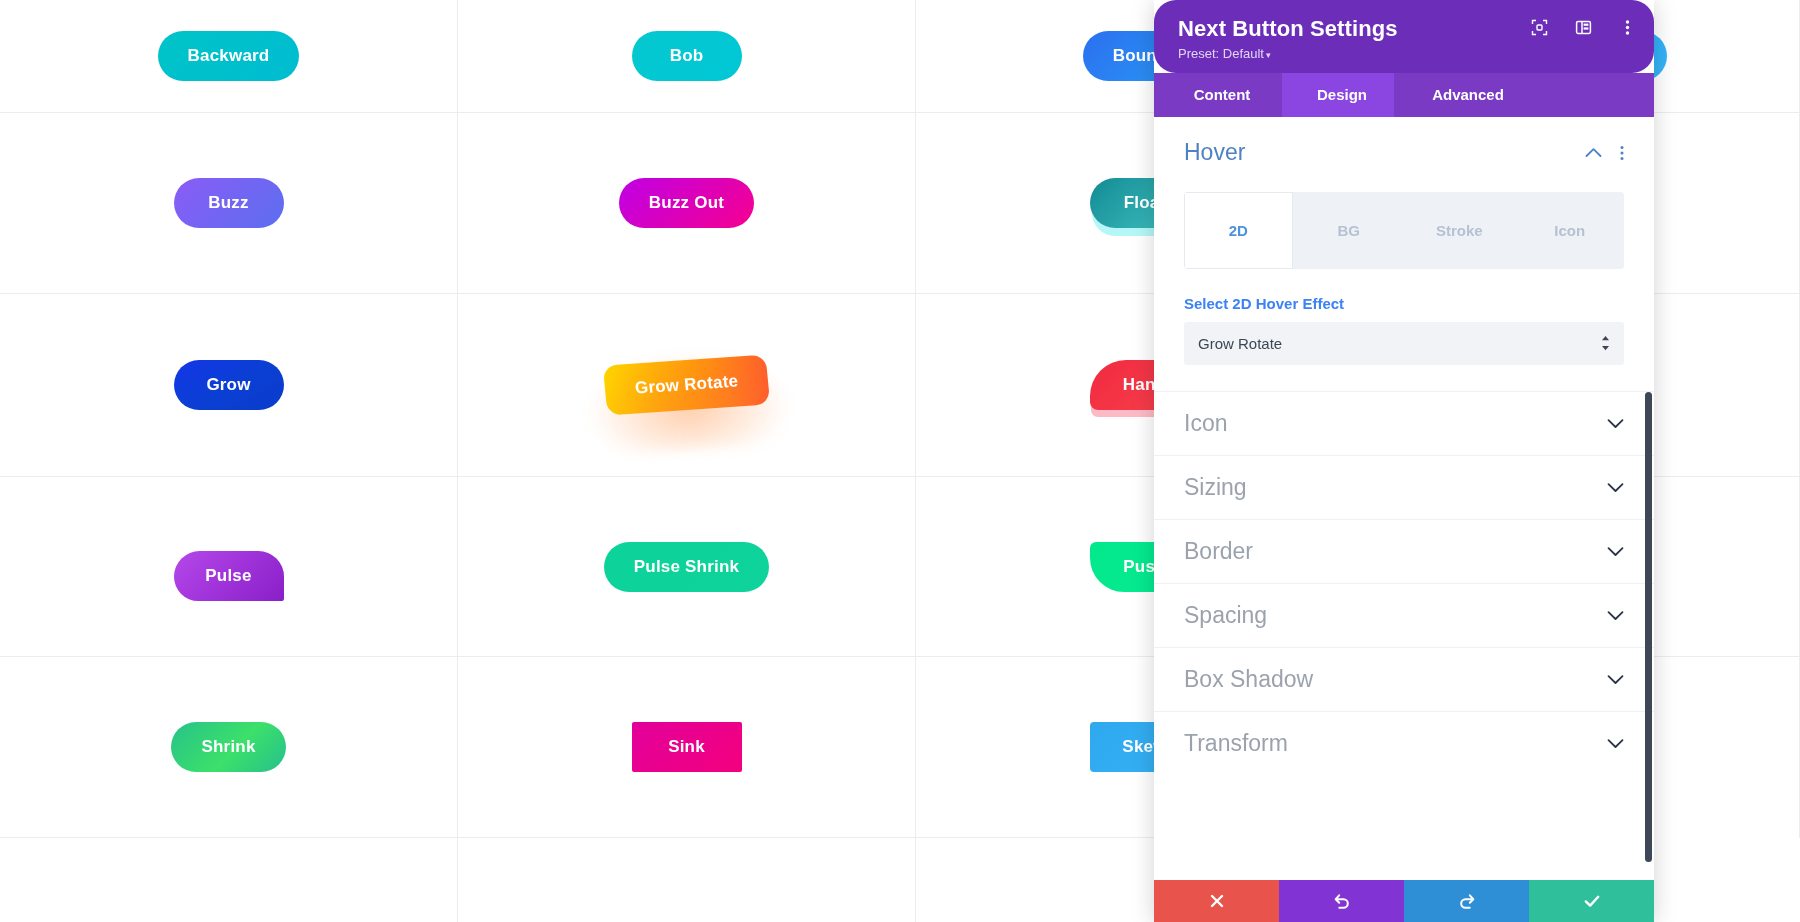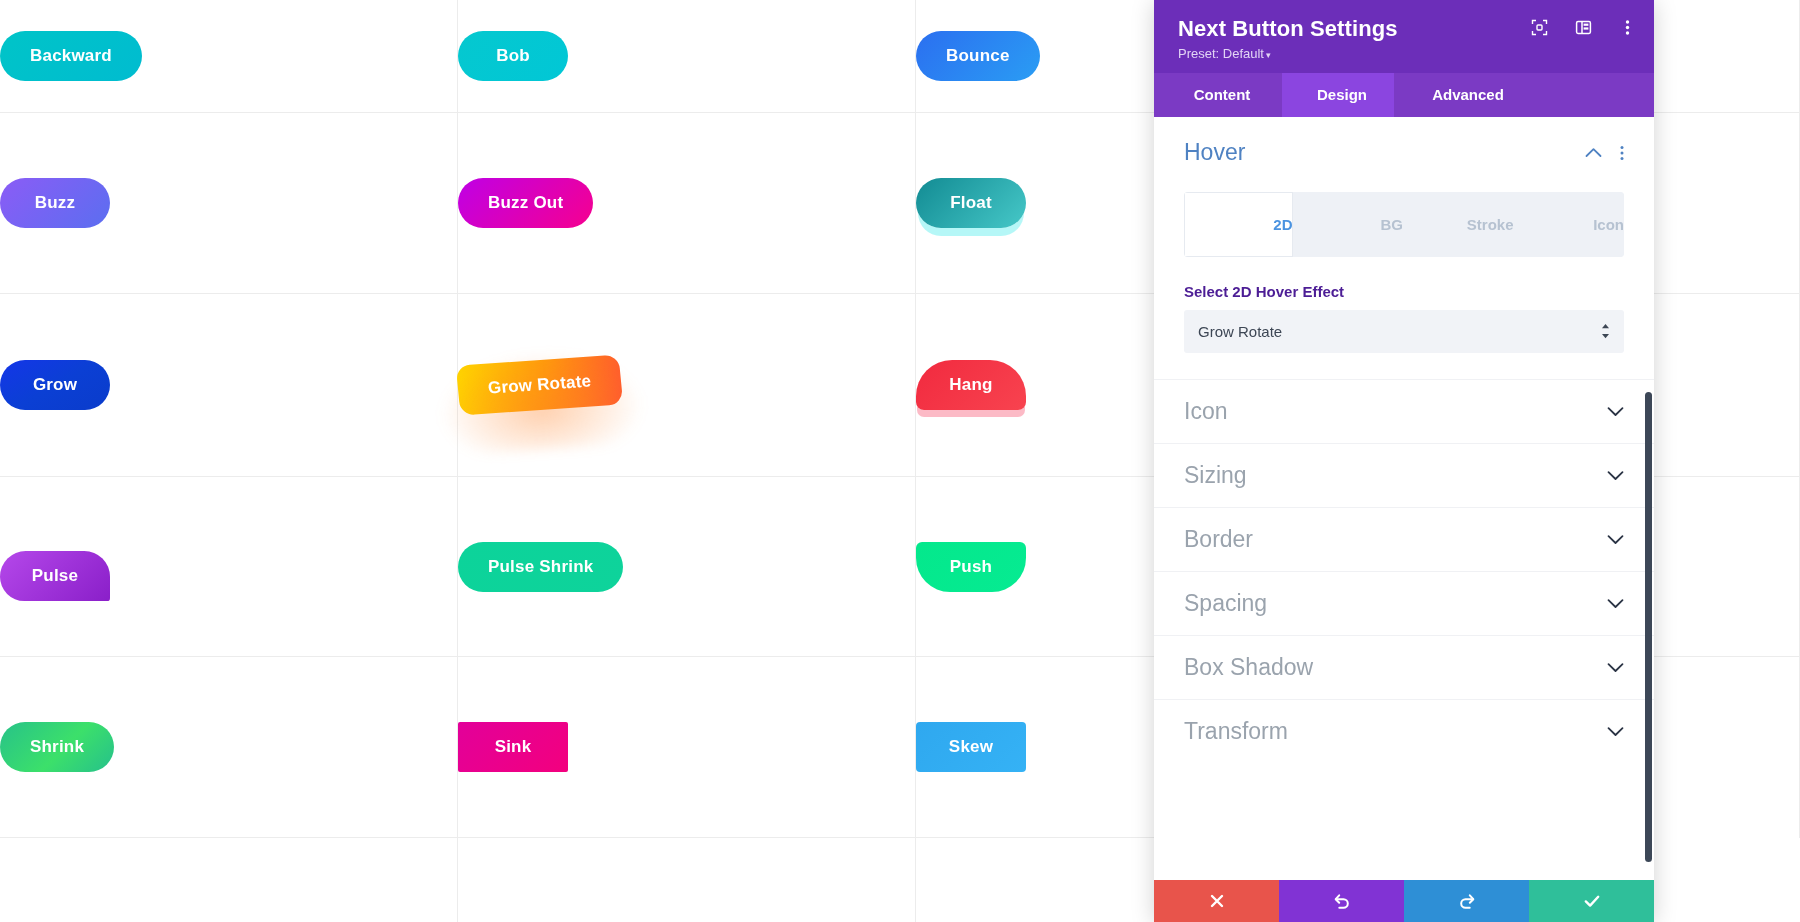--- a/index.html
+++ b/index.html
@@ -20,21 +20,21 @@
     grid-template-columns: 458px 458px 458px 426px;
     grid-template-rows: 113px 181px 183px 180px 181px 84px;
     background: #ffffff;
   }
   .grid-cell {
     position: relative;
     border-right: 1px solid #ececec;
     border-bottom: 1px solid #ececec;
     display: flex;
     align-items: center;
-    justify-content: flex-start;
+    justify-content: center;
     overflow: visible;
   }
   .grid-cell.nob { border-bottom: none; }
 
   .fx-btn {
     position: relative;
     display: inline-flex;
     align-items: center;
     justify-content: center;
     padding: 15px 30px;
@@ -91,20 +91,21 @@
     background: #ffffff;
     box-shadow: 0 2px 22px rgba(0,0,0,.18);
     display: flex; flex-direction: column;
     z-index: 50;
   }
   .panel-header {
     background: #6c2eb9;
     padding: 16px 24px 12px 24px;
     position: relative;
     flex: 0 0 auto;
+    border-radius: 22px;
   }
   .panel-title {
     color: #fff; font-size: 22px; font-weight: 700; line-height: 1.15;
     letter-spacing: .1px;
   }
   .panel-preset {
     color: #e2d4f5; font-size: 13px; margin-top: 5px; font-weight: 400;
   }
   .panel-preset .caret { font-size: 9px; margin-left: 2px; display:inline-block; }
   .header-icons {
@@ -156,35 +157,35 @@
   .seg-toggle {
     display: flex;
     margin-top: 16px;
     border-radius: 4px;
     overflow: hidden;
     background: #eef1f6;
     gap: 2px;
   }
   .seg {
     flex: 1 1 0;
-    text-align: right;
-    padding: 24px 0;
+    text-align: center;
+    padding: 30px 0;
     font-size: 15px;
     font-weight: 700;
     color: #b6c2d1;
     background: #eef1f6;
     cursor: pointer;
   }
   .seg.active { background: #ffffff; color: #4b93e0; box-shadow: 0 0 0 1px #e6eaf0 inset; }
 
   .field-label {
     margin-top: 26px;
     font-size: 15px;
     font-weight: 700;
-    color: #4c1d95;
+    color: #3b82f6;
   }
   .select-wrap {
     margin-top: 10px;
     position: relative;
   }
   .fake-select {
     width: 100%;
     background: #f1f3f7;
     border: none;
     border-radius: 3px;

